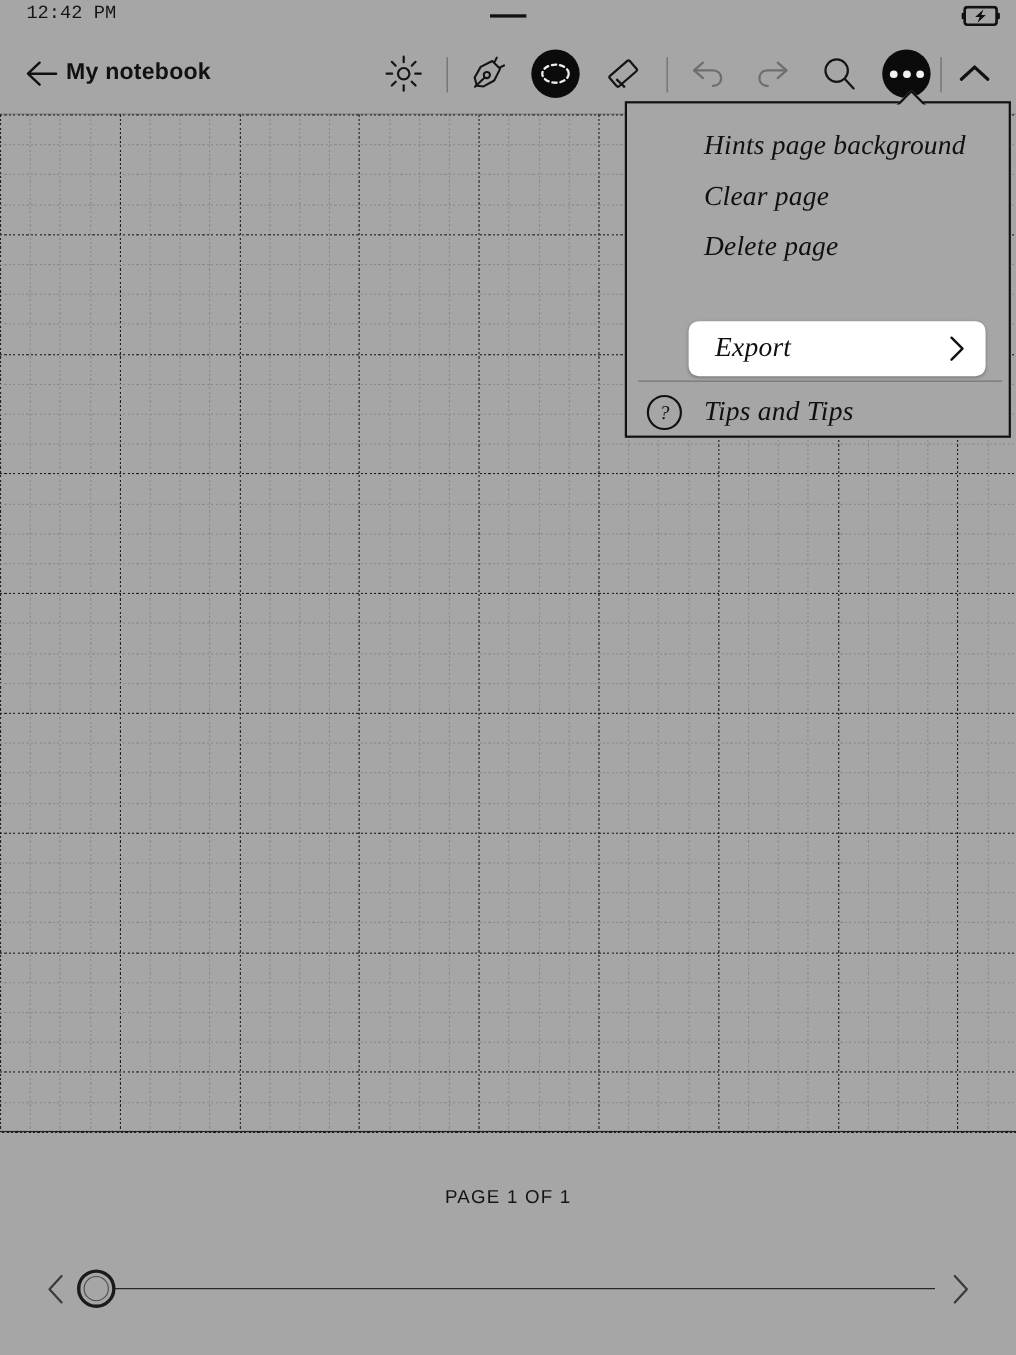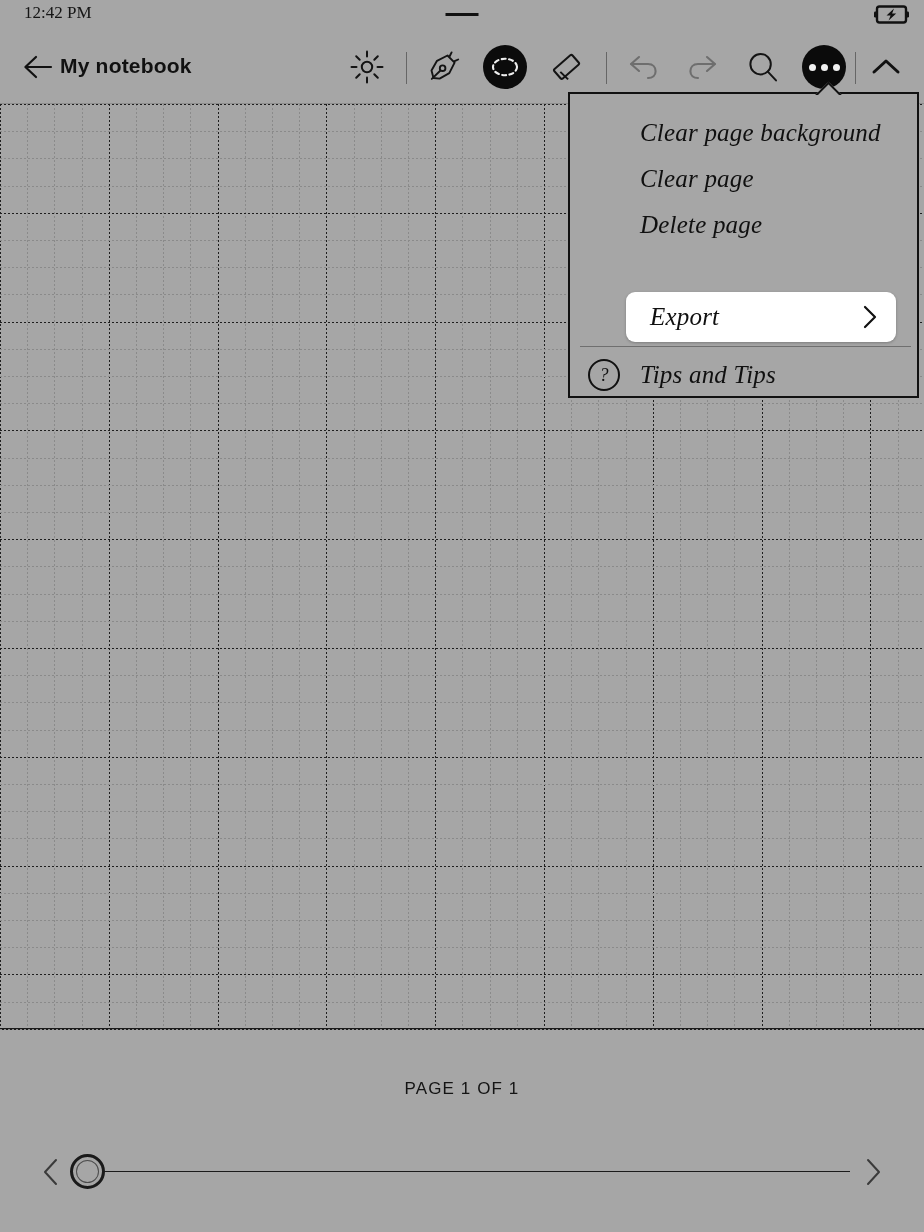--- a/index.html
+++ b/index.html
@@ -24,21 +24,21 @@
     width: 924px;
     height: 30px;
     display: flex;
     align-items: center;
   }
   #status-time {
     position: absolute;
     left: 24px;
     top: 3px;
     font-size: 17px;
-    font-family: Liberation Serif, serif;
+    font-family: Liberation Mono, monospace;
     letter-spacing: 0px;
     color: #151515;
   }
   #status-notch {
     position: absolute;
     left: 462px;
     top: 13px;
     transform: translateX(-50%);
     width: 33px;
     height: 3px;
@@ -501,21 +501,21 @@
       <div class="hline" style="top: 870px;"></div>
       <div class="hline light" style="top: 898px;"></div>
       <div class="hline light" style="top: 925px;"></div>
     </div>
 </div>
 
 <div id="more-menu">
   <div id="menu-pointer"></div>
 
   <div class="menu-item" style="top:16px">
-    <span class="menu-label">Clear page background</span>
+    <span class="menu-label">Hints page background</span>
   </div>
 
   <div class="menu-item" style="top:62px">
     <span class="menu-label">Clear page</span>
   </div>
 
   <div class="menu-item" style="top:108px">
     <span class="menu-label">Delete page</span>
   </div>
 

